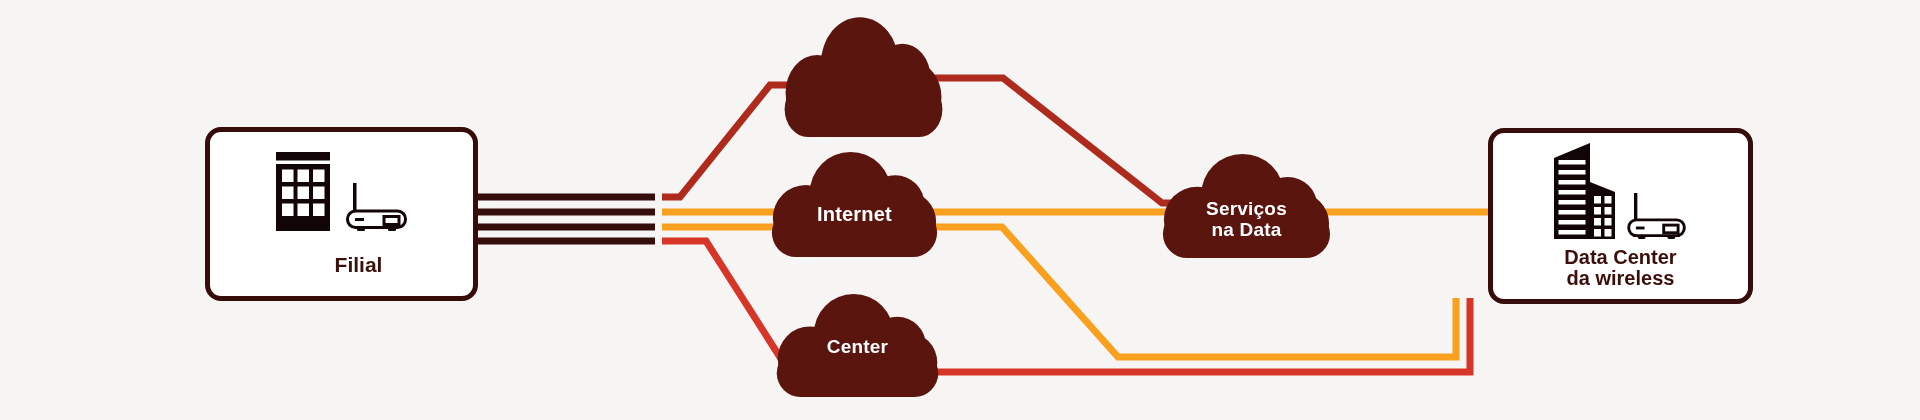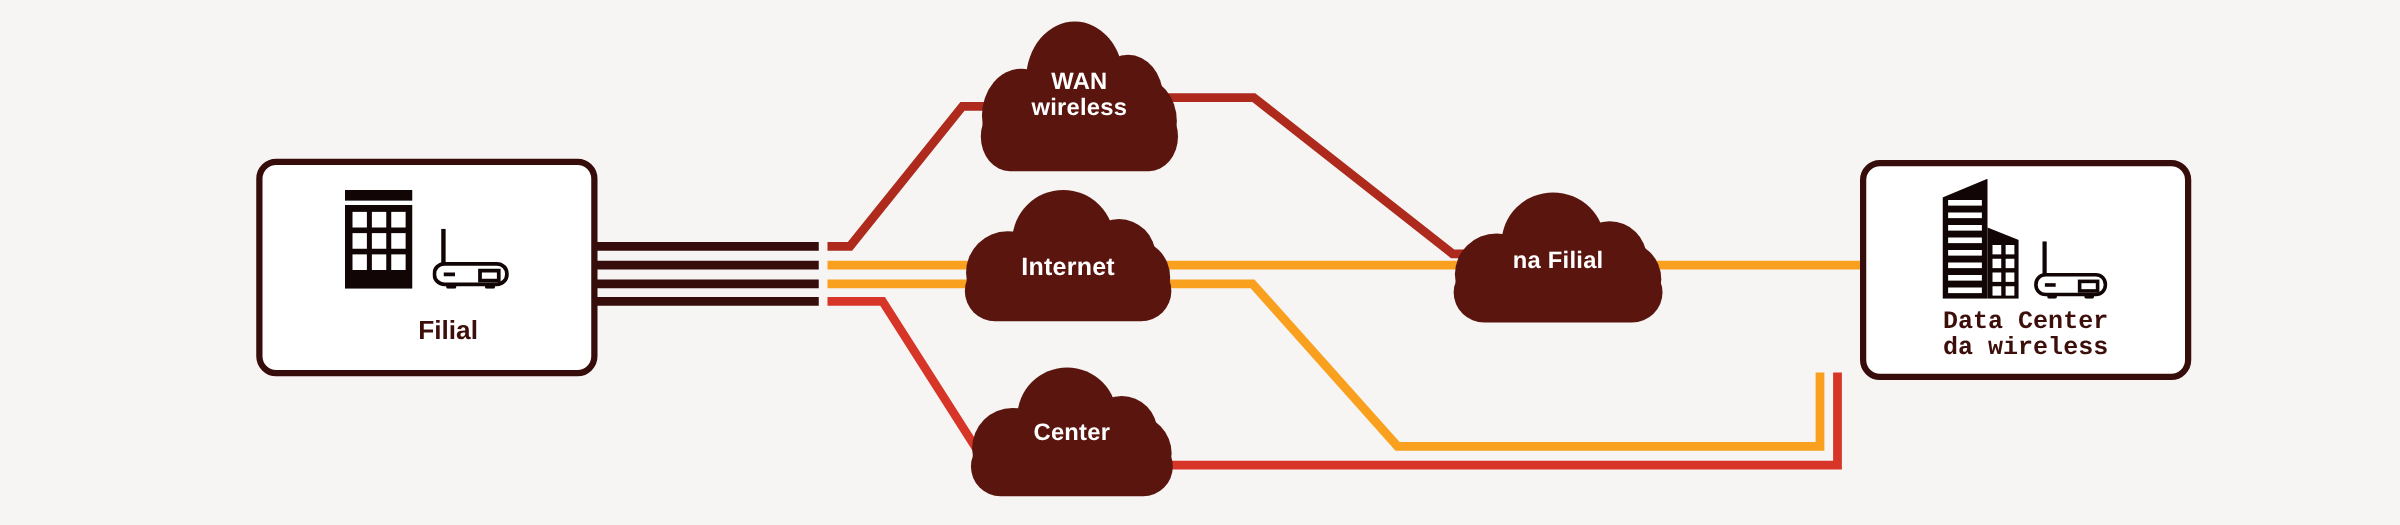--- a/index.html
+++ b/index.html
@@ -89,32 +89,29 @@
     <polyline class="wire red" points="662,241 706,241 792,376"></polyline>
 
     <polyline class="wire red" points="850,372 1470,372 1470,298"></polyline>
 
     <use href="#cloudShape" class="cloudfill" transform="translate(780,15) scale(0.928,1.109)"></use>
     <use href="#cloudShape" class="cloudfill" transform="translate(767,150) scale(0.972,0.973)"></use>
     <use href="#cloudShape" class="cloudfill" transform="translate(772,292) scale(0.950,0.955)"></use>
     <use href="#cloudShape" class="cloudfill" transform="translate(1158,152) scale(0.983,0.964)"></use>
   </svg>
 
-  <div class="cloud-label" style="left:780px;top:55px;width:167px;">
-    <span class="ln">WAN</span>
-    <span class="ln">wireless</span>
-  </div>
   <div class="cloud-label single" style="left:767px;top:204px;width:175px;text-align:center;">
     <span class="ln">Internet</span>
   </div>
   <div class="cloud-label" style="left:772px;top:336px;width:171px;">
     <span class="ln">Center</span>
   </div>
   <div class="cloud-label" style="left:1158px;top:198px;width:177px;">
-    <span class="ln">na Filial</span>
+    <span class="ln">Serviços</span>
+    <span class="ln">na Data</span>
   </div>
 
   <div class="node-box" style="left:205px;top:127px;width:273px;height:174px;">
     <div class="icon-row" style="gap:16px;">
       <svg width="54" height="79" viewBox="0 0 54 79">
         <rect x="0" y="0" width="54" height="8.5" fill="#110505"></rect>
         <rect x="0" y="12" width="54" height="67" fill="#110505"></rect>
         <g fill="#FFFFFF">
           <rect x="6" y="17.5" width="11.5" height="12.5"></rect>
           <rect x="21.5" y="17.5" width="11.5" height="12.5"></rect>
@@ -165,19 +162,19 @@
       </svg>
       <svg width="60" height="46" viewBox="0 0 62 48">
         <rect x="7" y="0" width="3.5" height="30" fill="#110505"></rect>
         <rect x="11" y="44" width="8" height="4" rx="1.5" fill="#110505"></rect>
         <rect x="42" y="44" width="8" height="4" rx="1.5" fill="#110505"></rect>
         <rect x="1.5" y="28" width="58" height="16.5" rx="8" fill="#FFFFFF" stroke="#110505" stroke-width="3"></rect>
         <rect x="9" y="35" width="9" height="3" fill="#110505"></rect>
         <rect x="38" y="33.5" width="15" height="8" fill="#FFFFFF" stroke="#110505" stroke-width="3"></rect>
       </svg>
     </div>
-    <div class="box-label" style="margin-top:8px;font-family:Liberation Mono, monospace;">
+    <div class="box-label" style="margin-top:8px;">
       <span class="ln">Data Center</span>
       <span class="ln">da wireless</span>
     </div>
   </div>
 
 </div>
 
 </body></html>

